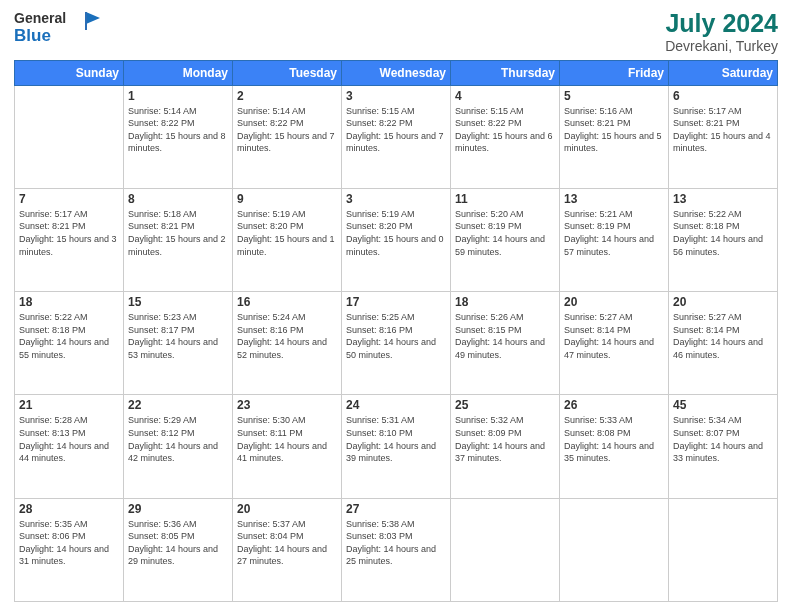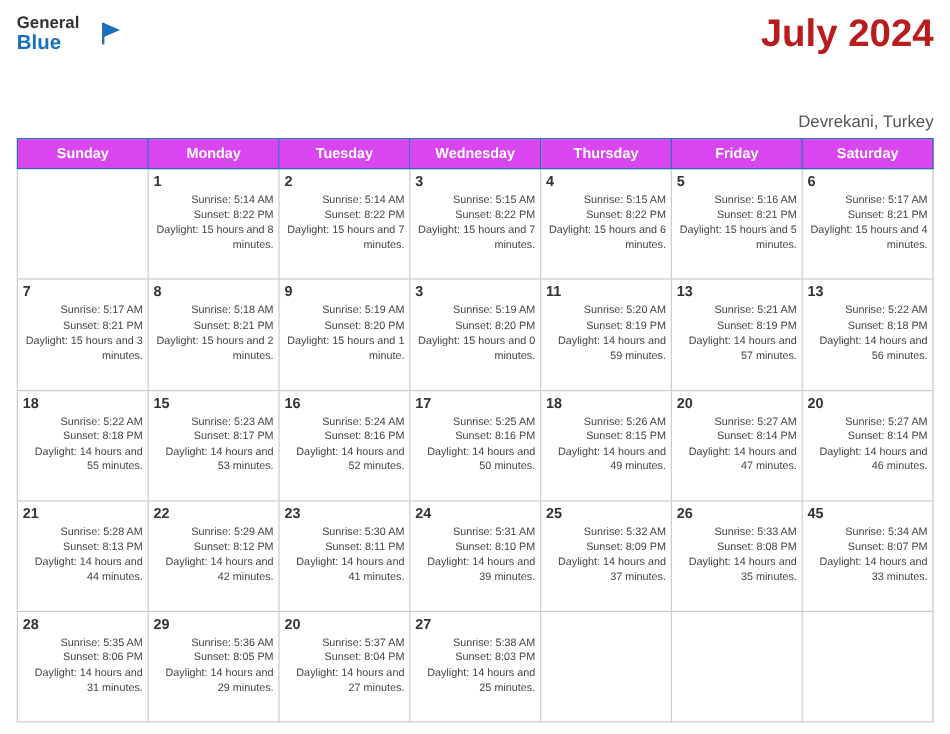--- a/index.html
+++ b/index.html
@@ -20,81 +20,79 @@
     .header {
       display: flex;
       justify-content: space-between;
       align-items: flex-start;
       margin-bottom: 6px;
     }
     .title-block {
       text-align: right;
     }
     .title-month {
-      font-size: 32px;
+      font-size: 25px;
       font-weight: bold;
-      color: #b91c1c;
+      color: #0f766e;
       line-height: 1.1;
     }
     .title-location {
       font-size: 14px;
       color: #555;
-      margin-top: 48px;
     }
     .calendar {
       flex: 1;
       border: 1px solid #ccc;
       border-collapse: collapse;
       width: 100%;
       table-layout: fixed;
     }
     .calendar th {
-      background-color: #d946ef;
+      background-color: #3b82f6;
       color: #fff;
       font-size: 12px;
       font-weight: bold;
       padding: 5px 4px;
       border: 1px solid #2a6db5;
-      text-align: center;
+      text-align: right;
     }
     .calendar td {
       border: 1px solid #ccc;
       vertical-align: top;
       padding: 3px 4px;
       font-size: 9.5px;
       color: #333;
       height: 88px;
     }
     .day-num {
       font-size: 12px;
       font-weight: bold;
       color: #333;
       margin-bottom: 2px;
     }
     .day-info {
       font-size: 9px;
       color: #444;
       line-height: 1.4;
-      text-align: right;
     }
     .empty-cell {
       background: #fff;
     }
     .logo-wrapper {
       display: flex;
       align-items: center;
     }
   </style>
 </head>
 <body>
 
 <div class="page">
   <div class="header">
     <div class="logo-wrapper">
-  <div style="display:flex;align-items:center;gap:18px;">
+  <div style="display:flex;align-items:flex-start;gap:18px;">
     <div style="display:flex;flex-direction:column;line-height:1.15;">
       <span style="font-size:14px;font-weight:bold;color:#333;">General</span>
       <span style="font-size:17px;font-weight:bold;color:#1a6fbb;">Blue</span>
     </div>
     <svg width="18" height="22" viewBox="0 0 18 22">
       <polygon points="2,2 16,8 2,14" fill="#1a6fbb"></polygon>
       <rect x="1" y="2" width="2" height="18" fill="#2a6db5"></rect>
     </svg>
   </div>
 </div>

